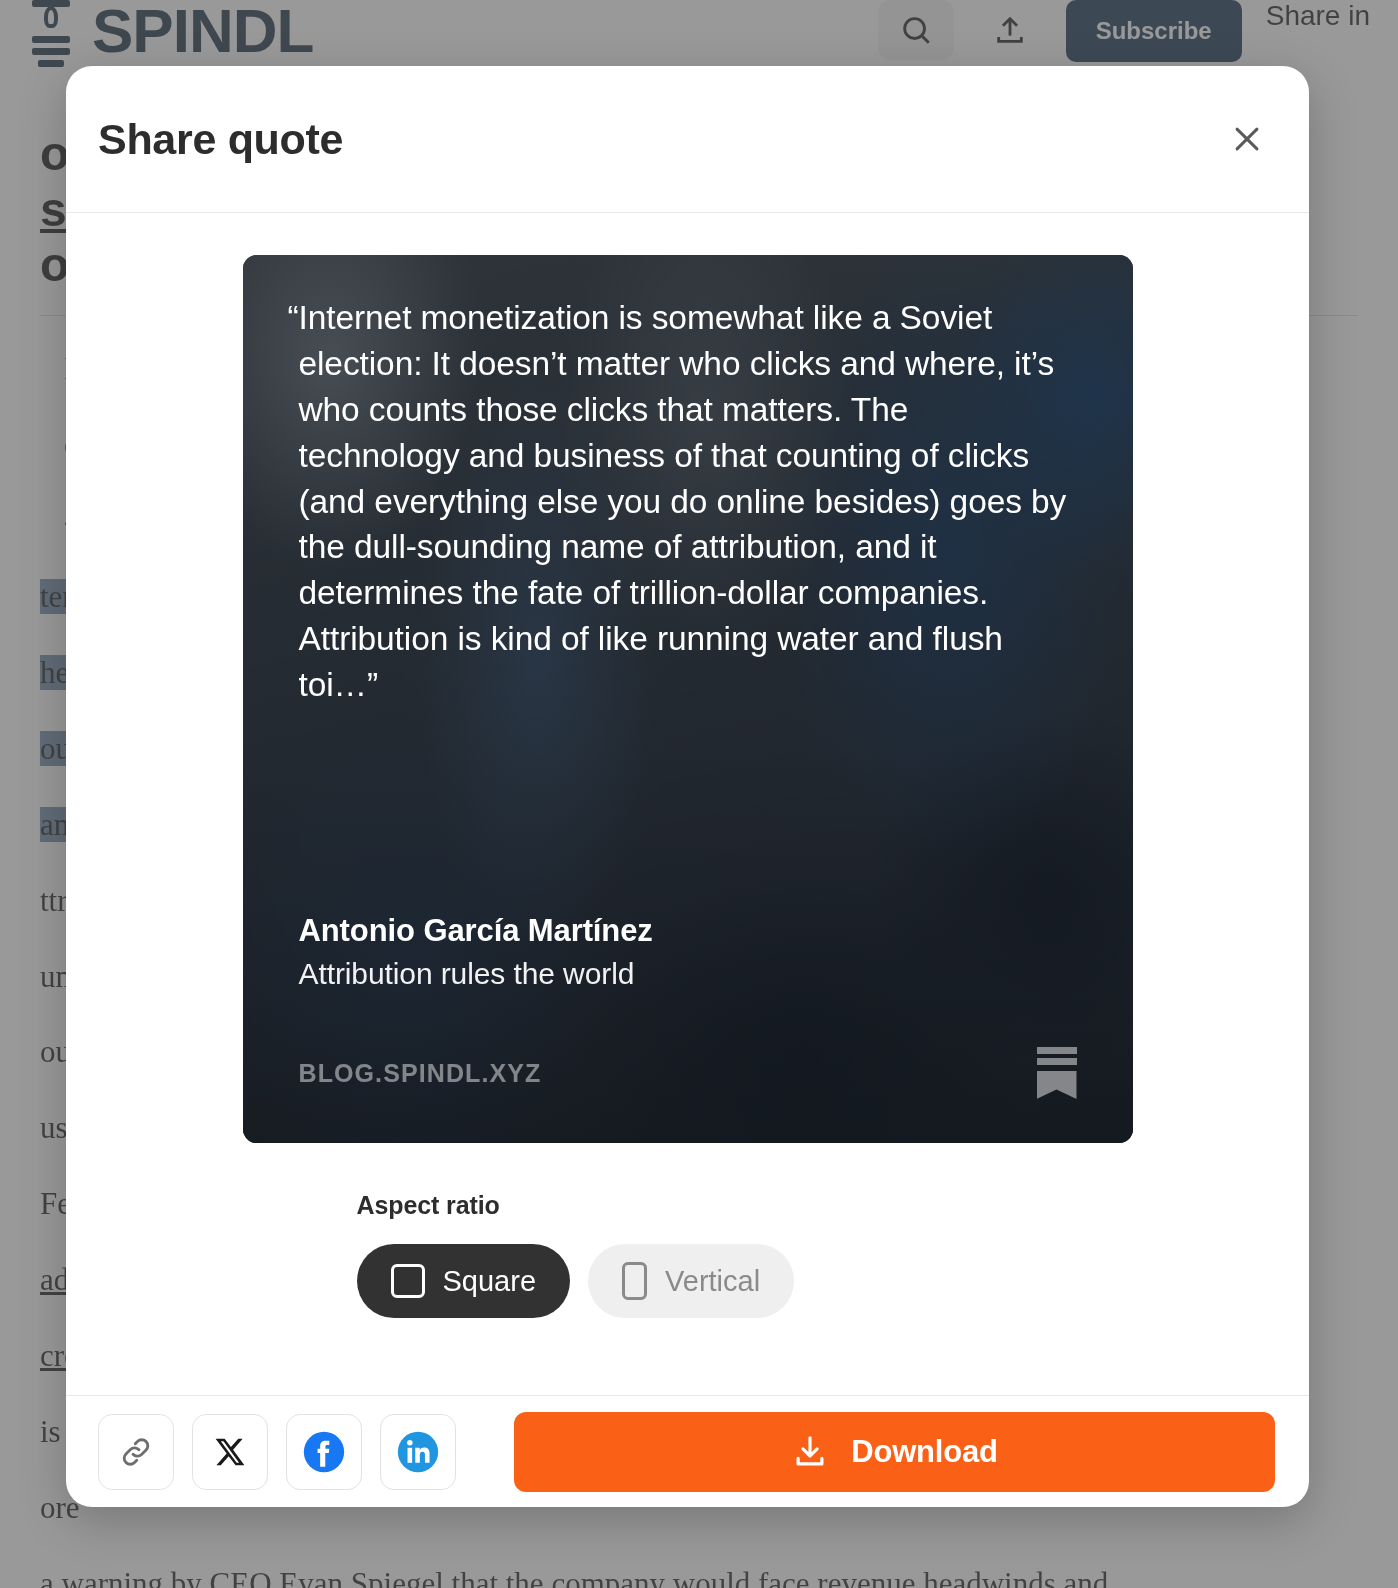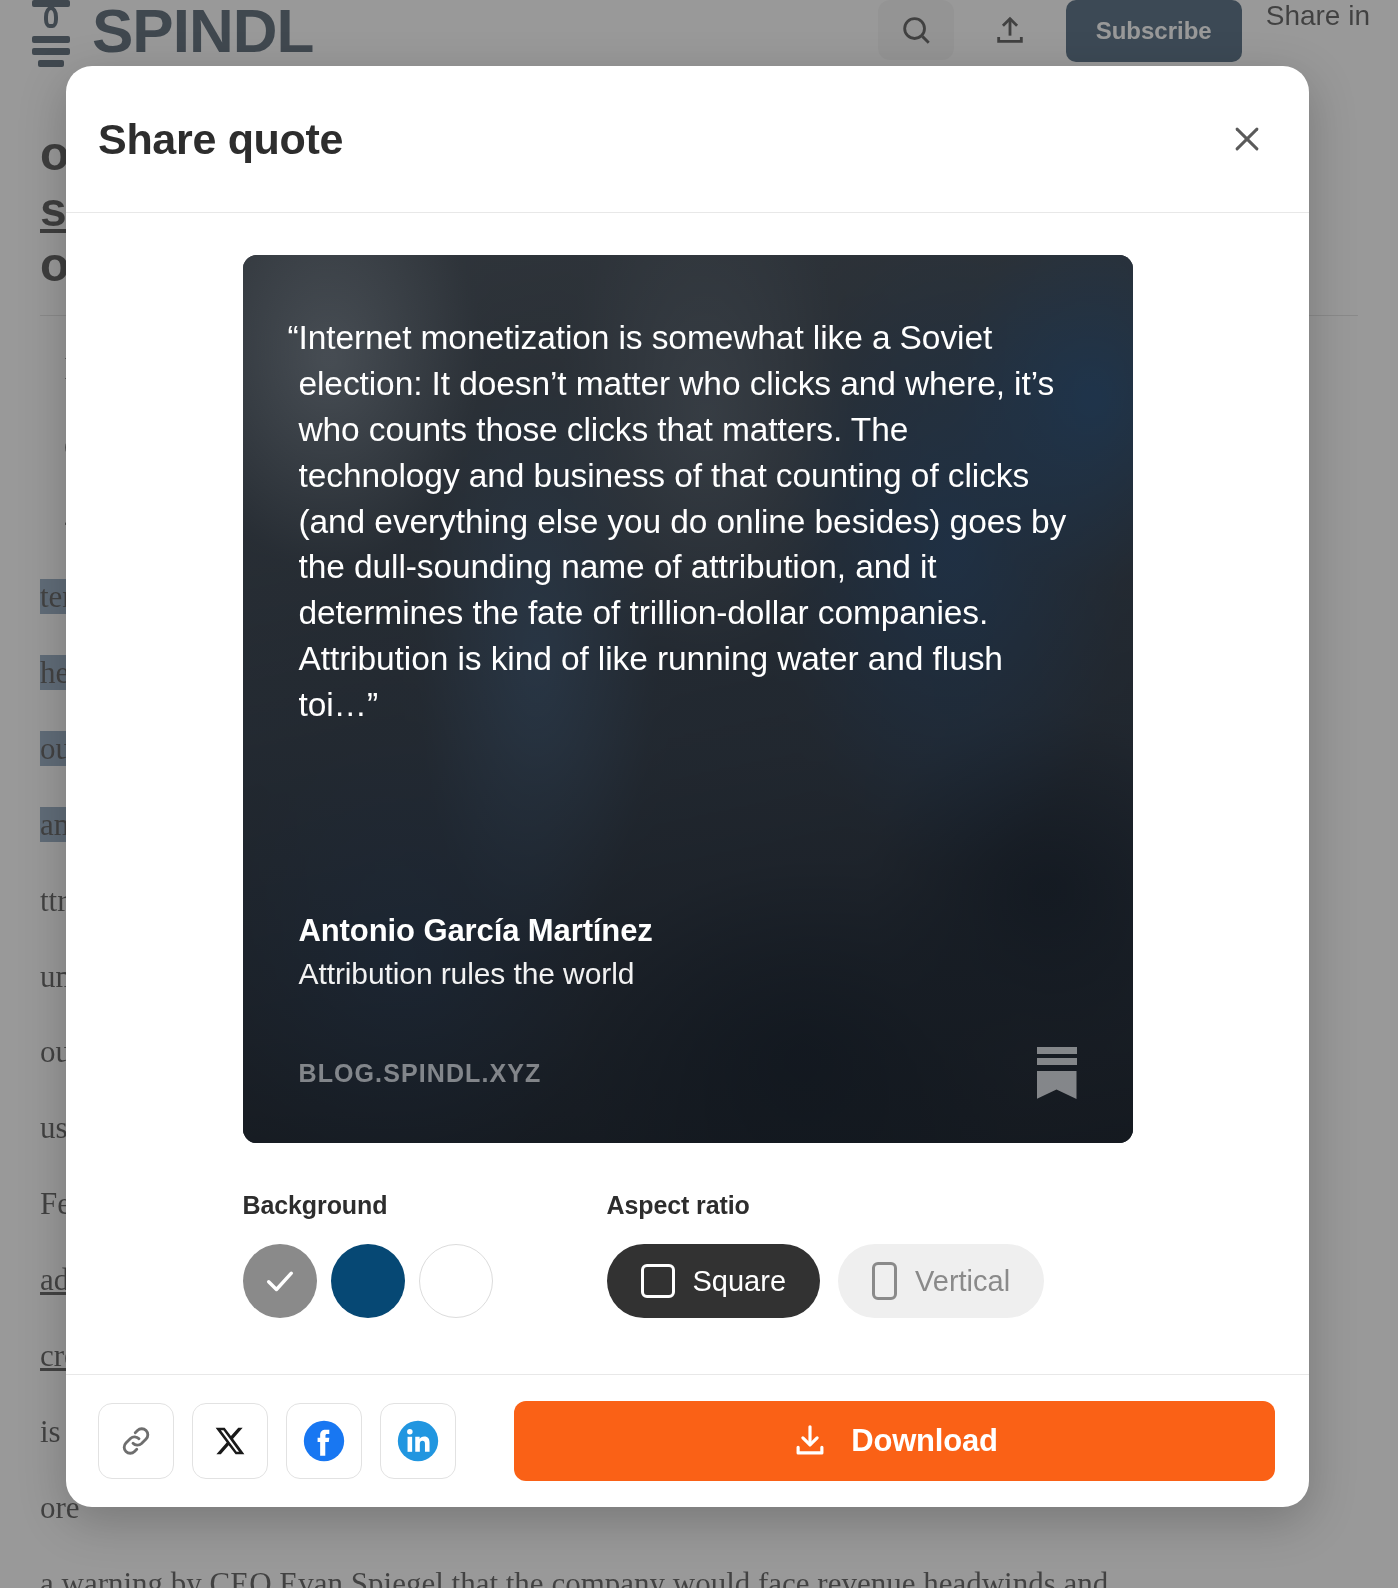--- a/index.html
+++ b/index.html
@@ -211,21 +211,21 @@
   }
   .quote-card .veil {
     position: absolute;
     inset: 0;
     background: linear-gradient(180deg, rgba(18,22,28,0.30) 0%, rgba(18,22,28,0.34) 55%, rgba(12,16,21,0.52) 100%);
   }
 
   .quote-card .content {
     position: absolute;
     inset: 0;
-    padding: 60px 56px 44px 56px;
+    padding: 40px 56px 44px 56px;
     display: flex;
     flex-direction: column;
   }
 
   .quote-text {
     font-size: 33.5px;
     line-height: 1.37;
     color: #ffffff;
     font-weight: 400;
     letter-spacing: -0.1px;
@@ -338,21 +338,21 @@
   }
   .ratio-icon-s {
     width: 34px; height: 34px;
     border: 3px solid currentColor;
     border-radius: 6px;
   }
 
   
   .modal-footer {
     flex: 0 0 auto;
-    height: 133px;
+    height: 112px;
     border-top: 1px solid #e8e8e8;
     display: flex;
     align-items: center;
     padding: 0 34px 0 32px;
     gap: 18px;
   }
   .share-btn {
     width: 76px; height: 76px;
     border-radius: 14px;
     border: 1px solid #e2e2e2;
@@ -474,32 +474,20 @@
               <div class="bar"></div>
               <div class="bar"></div>
               <div class="bm"></div>
             </div>
           </div>
         </div>
       </div>
 
       <div class="options">
 
-        <div class="opt-group">
-          <div class="opt-label">Background</div>
-          <div class="swatches">
-            <div class="swatch" style="background:#8a8a8a">
-              <svg width="34" height="34" viewBox="0 0 24 24" fill="none" stroke="#ffffff" stroke-width="2.4" stroke-linecap="round" stroke-linejoin="round">
-                <polyline points="4,12.5 9.5,18 20,6.5"></polyline>
-              </svg>
-            </div>
-            <div class="swatch" style="background:#064874"></div>
-            <div class="swatch white" style="background:#ffffff"></div>
-          </div>
-        </div>
 
         <div class="group-gap"></div>
 
         <div class="opt-group">
           <div class="opt-label">Aspect ratio</div>
           <div class="ratios">
             <button class="ratio-btn active">
               <span class="ratio-icon-s"></span>
               <span>Square</span>
             </button>

